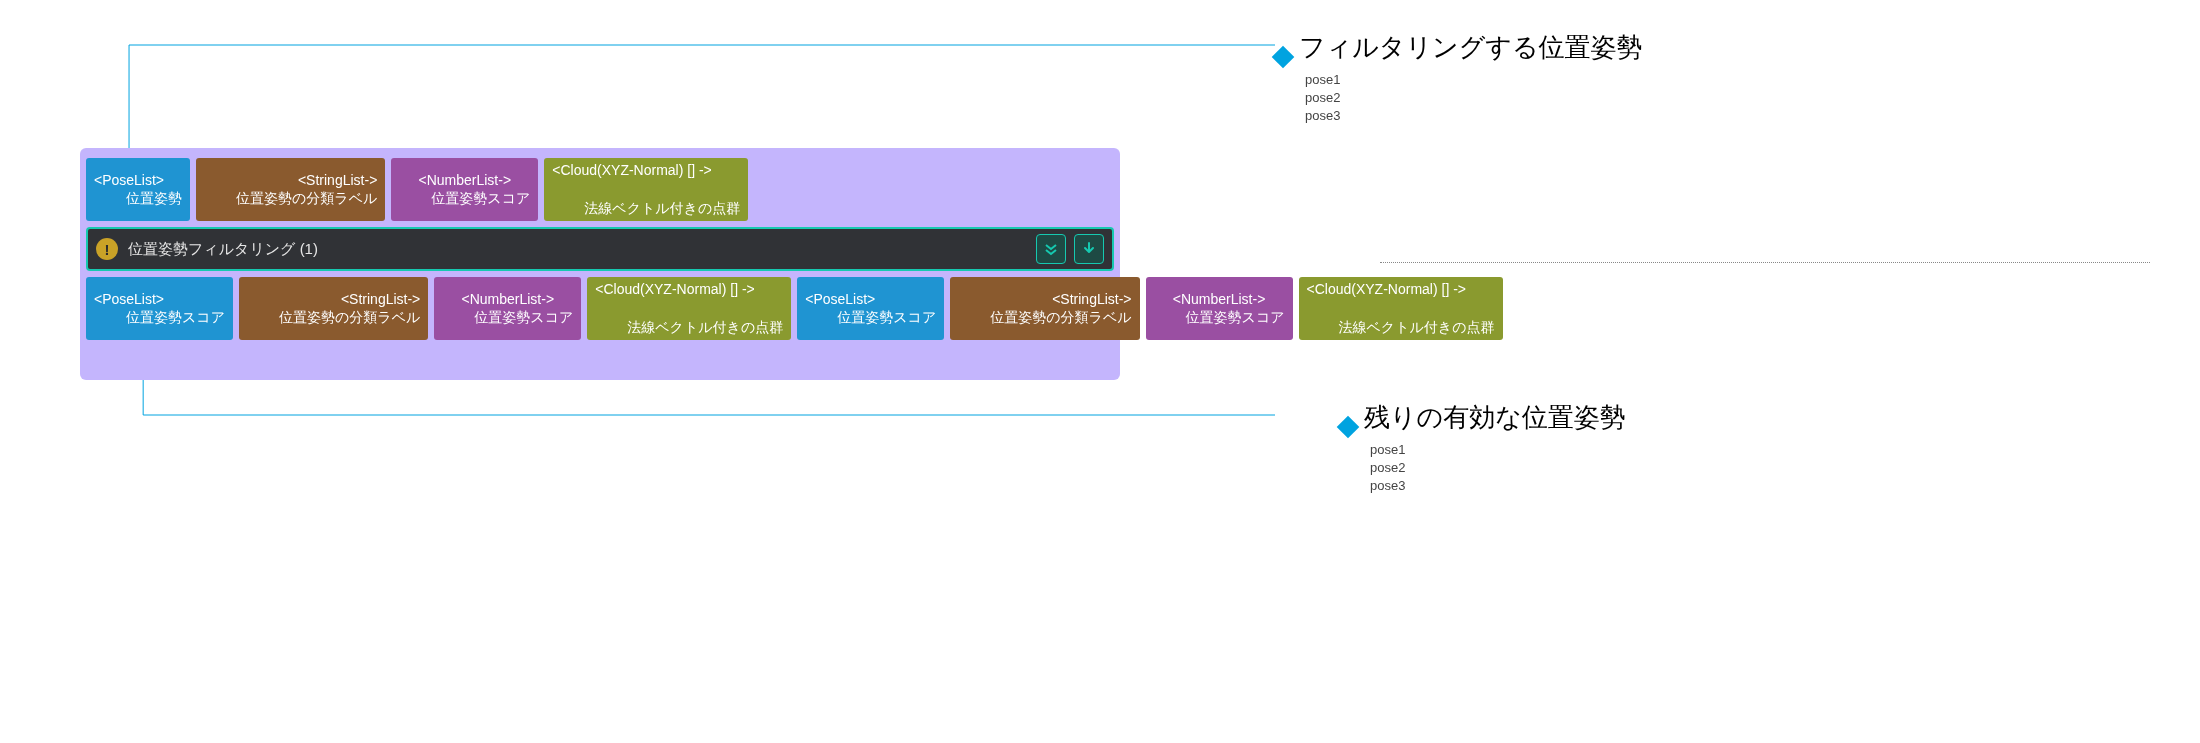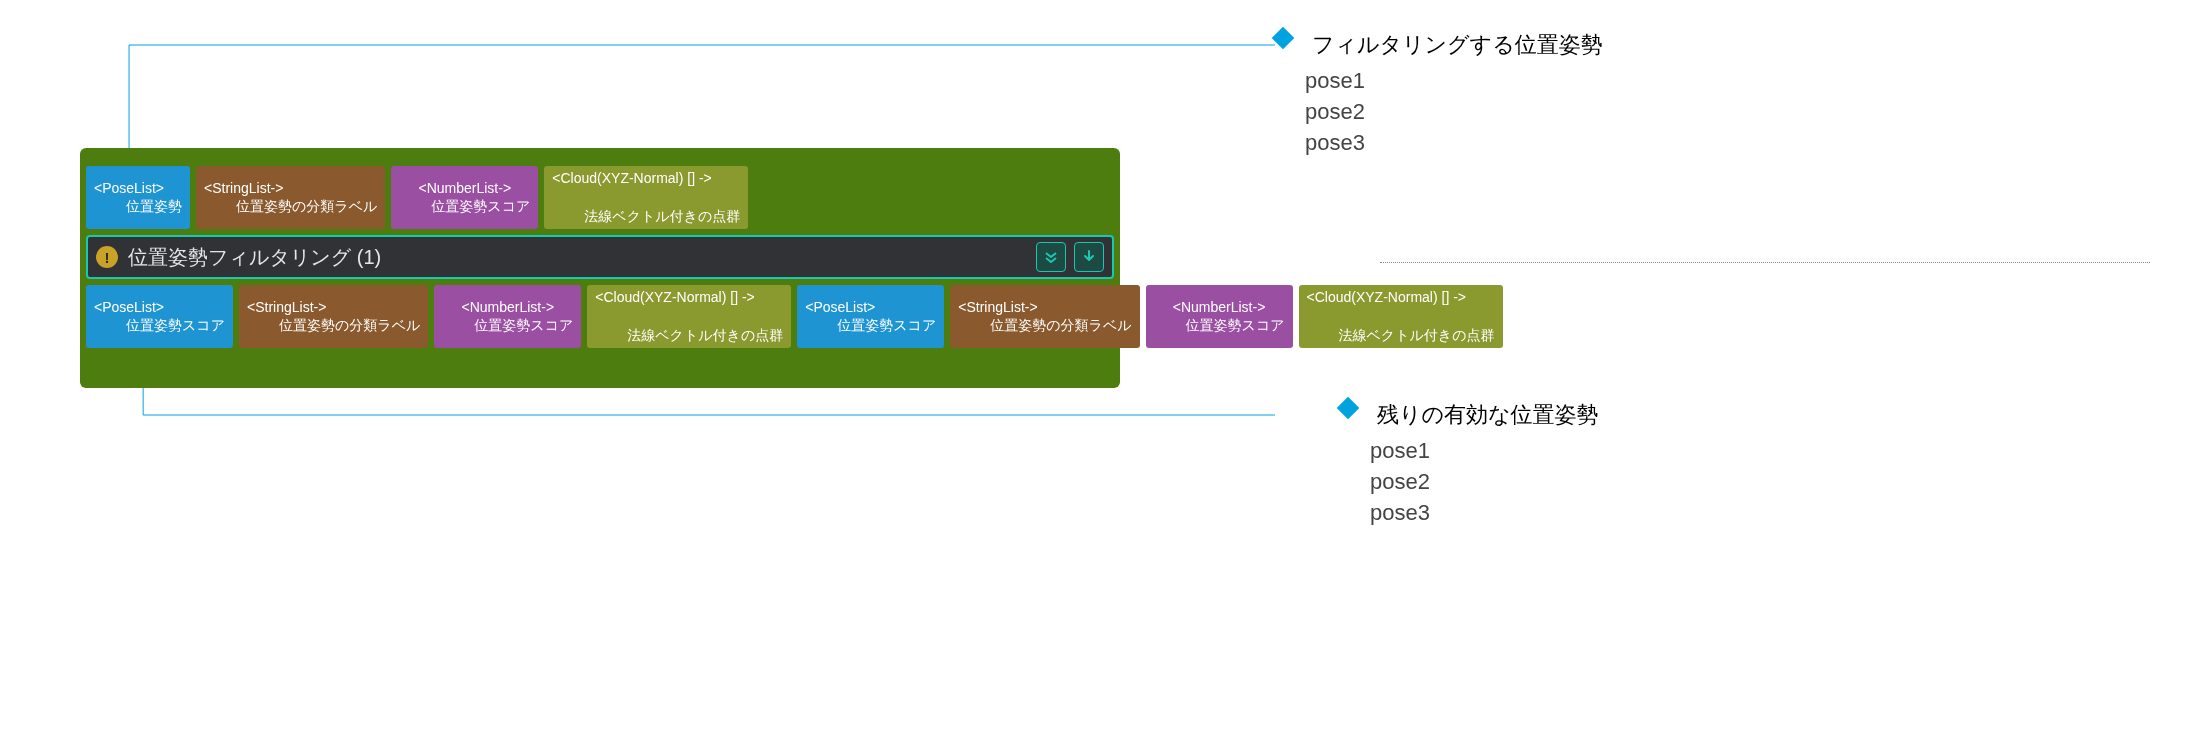--- a/index.html
+++ b/index.html
@@ -16,23 +16,23 @@
     position: relative;
     width: 2200px;
     height: 743px;
   }
   
   .node-panel {
     position: absolute;
     left: 80px;
     top: 148px;
     width: 1040px;
-    background: #4d7c0f;
+    background: #c4b5fd;
     border-radius: 6px;
-    padding: 18px 6px 40px 6px;
+    padding: 10px 6px 40px 6px;
   }
   .port-row {
     display: flex;
     gap: 6px;
   }
   .port-row.outputs {
     margin-top: 6px;
   }
   .port {
     display: flex;
@@ -42,21 +42,21 @@
     border-radius: 3px;
     color: #ffffff;
     font-size: 14px;
     line-height: 1.25;
     min-height: 38px;
     white-space: nowrap;
   }
   .port .type { display:block; }
   .port .label { display:block;margin-left:32px; }
   .port.blue  { background: #1f94d2; }
-  .port.brown { background: #8a5a2e; }
+  .port.brown { background: #8a5a2e; align-items: flex-end; }
   .port.purple{ background: #9a4fa2; text-align: center; }
   .port.olive { background: #8a9a2f; gap: 20px; }
 
   .title-bar {
     margin: 6px 0;
     border: 2px solid #16c9b0;
     border-radius: 4px;
     background: #303236;
     display: flex;
     align-items: center;
@@ -68,21 +68,21 @@
     border-radius: 50%;
     background: #c9a227;
     color: #2b2b2b;
     font-weight: 900;
     font-size: 15px;
     display: flex; align-items: center; justify-content: center;
     margin-right: 10px;
   }
   .title-text {
     color: #e6e6e6;
-    font-size: 20px;
+    font-size: 15px;
     flex: 1;
   }
   .title-actions {
     display: flex;
     gap: 8px;
   }
   .action-btn {
     width: 30px; height: 30px;
     border: 1px solid #16c9b0;
     background: #1e4a44;
@@ -90,36 +90,36 @@
     display: flex; align-items: center; justify-content: center;
   }
   .action-btn svg { display:block; }
 
   
   .callout {
     position: absolute;
   }
   .callout .heading {
     color: #000;
-    font-size: 22px;
-    display: flex;
-    align-items: flex-start;
-    gap: 21px;
+    font-size: 26px;
+    display: flex;
+    align-items: flex-end;
+    gap: 8px;
   }
   .diamond {
     width: 16px; height: 16px;
     background: #00a3e0;
     transform: rotate(45deg);
     display: inline-block;
   }
   .callout .poses {
     margin-left: 30px;
     margin-top: 6px;
     color: #444;
-    font-size: 22px;
+    font-size: 13px;
     line-height: 1.4;
   }
   .callout.top   { left: 1275px; top: 30px; }
   .callout.bottom{ left: 1340px; top: 400px; }
 
   
   .svg-layer {
     position: absolute;
     left: 0; top: 0;
     width: 2200px; height: 743px;

